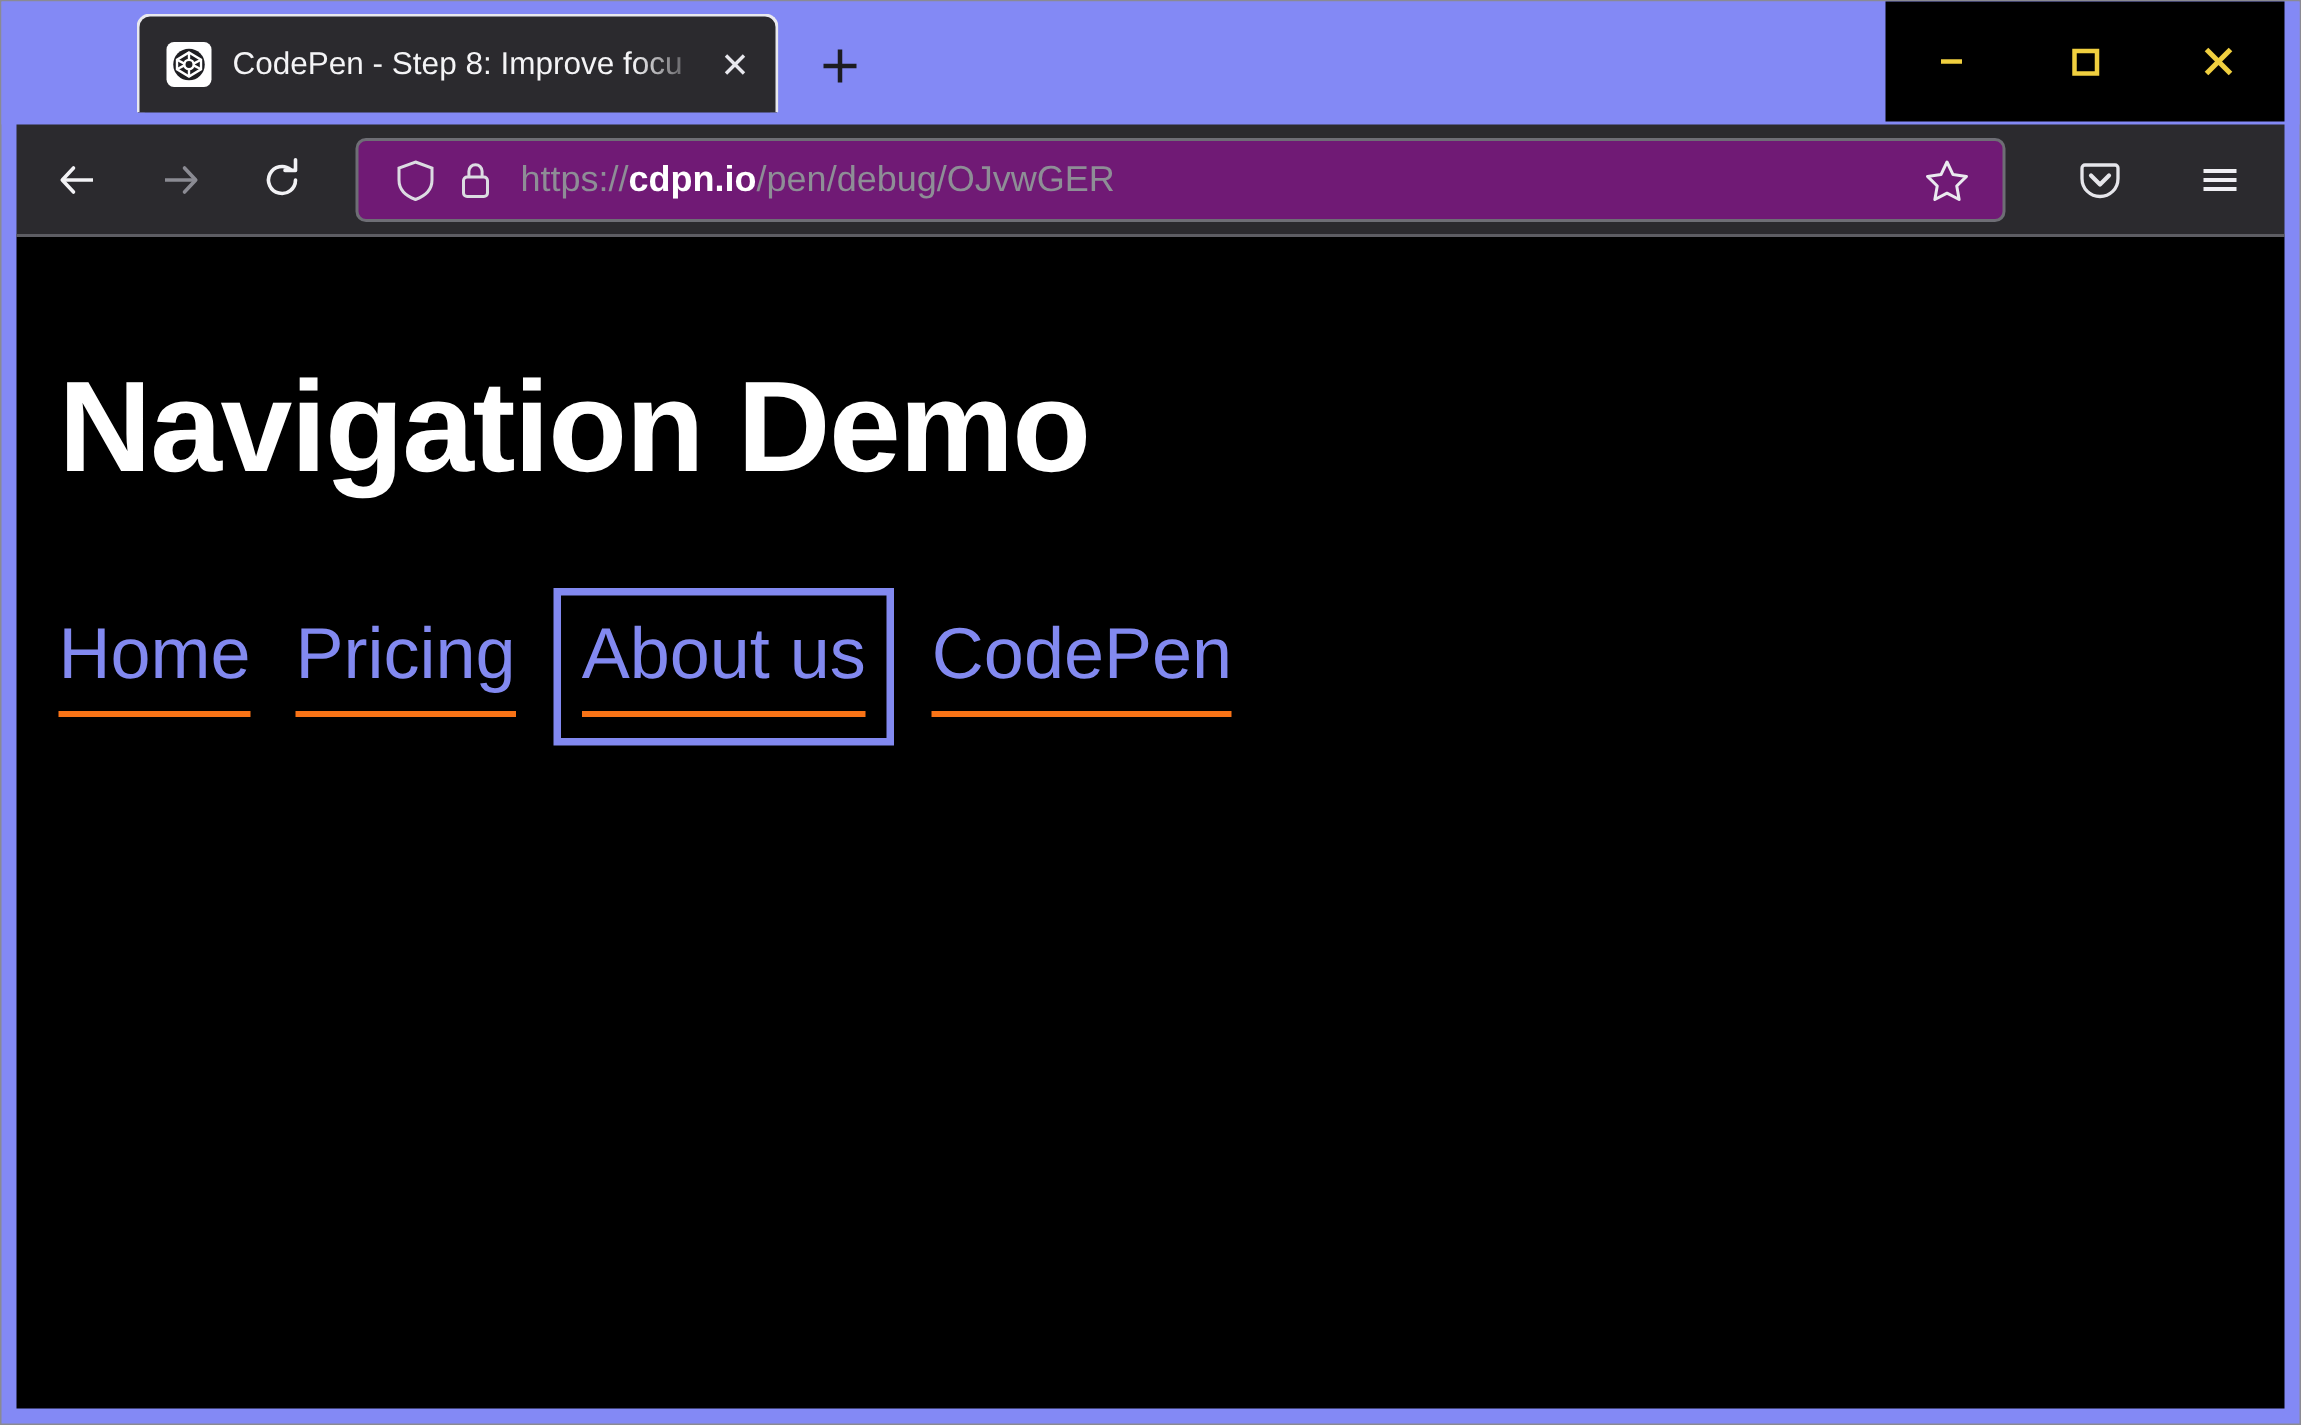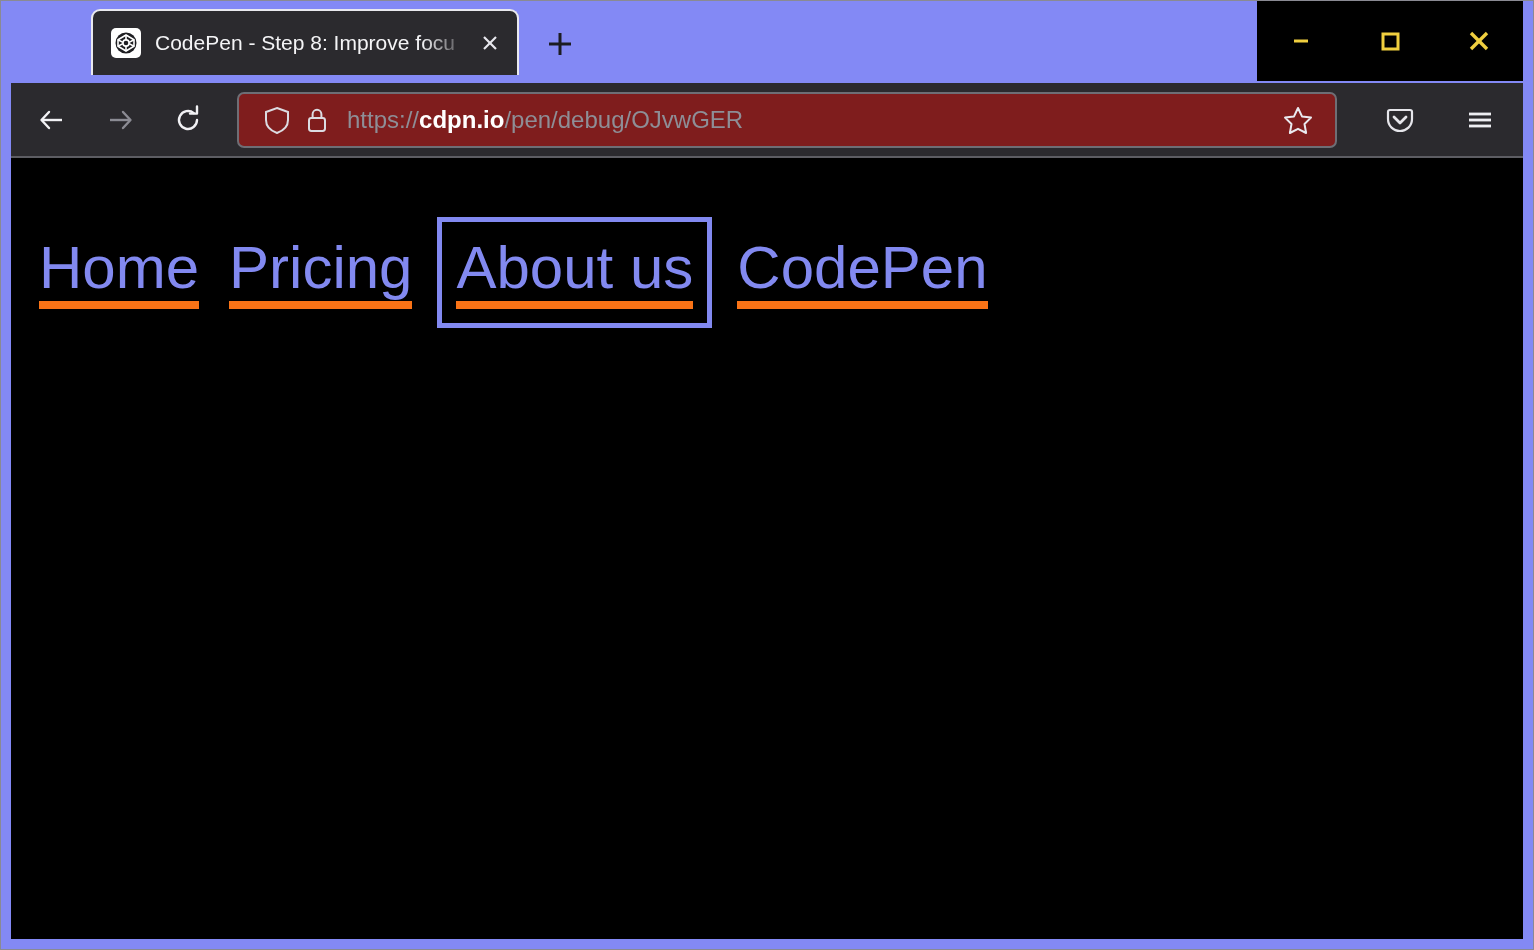--- a/index.html
+++ b/index.html
@@ -128,21 +128,21 @@
     margin-left: 14px;
     display: flex;
     align-items: center;
     justify-content: center;
     border-radius: 6px;
   }
   .urlbar {
     flex: 1 1 auto;
     height: 56px;
     margin: 0 10px 0 22px;
-    background: #7f1d1d;
+    background: #701a75;
     border: 2px solid #6e6e75;
     border-radius: 7px;
     display: flex;
     align-items: center;
     padding: 0 14px 0 18px;
     box-sizing: border-box;
   }
   .url-shield, .url-lock {
     flex: none;
     width: 40px;
@@ -192,25 +192,25 @@
     line-height: 1.1;
   }
   .nav-links {
     margin-top: 78px;
     display: flex;
     align-items: center;
     gap: 0px;
   }
   .nav-link {
     color: #8289f0;
-    font-size: 60px;
+    font-size: 48px;
     text-decoration: none;
-    border-bottom: 8px solid #f97316;
+    border-bottom: 4px solid #f97316;
     line-height: 1.08;
-    padding: 0 0 0 0;
+    padding: 0 0 12px 0;
     margin-right: 30px;
     display: inline-block;
     background: transparent;
   }
   .nav-link.focused {
     outline: 5px solid #8289f0;
     outline-offset: 14px;
     margin-left: 14px;
     margin-right: 44px;
   }
@@ -329,20 +329,21 @@
         <svg width="34" height="34" viewBox="0 0 34 34" aria-hidden="true">
           <line x1="6" y1="11" x2="28" y2="11" stroke="#eeeef2" stroke-width="2.8"></line>
           <line x1="6" y1="17" x2="28" y2="17" stroke="#eeeef2" stroke-width="2.8"></line>
           <line x1="6" y1="23" x2="28" y2="23" stroke="#eeeef2" stroke-width="2.8"></line>
         </svg>
       </span>
     </div>
   </div>
 
   <div class="content">
+    <h1 class="page-heading">Navigation Demo</h1>
 
     <nav class="nav-links">
       <a class="nav-link" href="#">Home</a>
       <a class="nav-link" href="#">Pricing</a>
       <a class="nav-link focused" href="#">About us</a>
       <a class="nav-link" href="#">CodePen</a>
     </nav>
   </div>
 
 </div>

